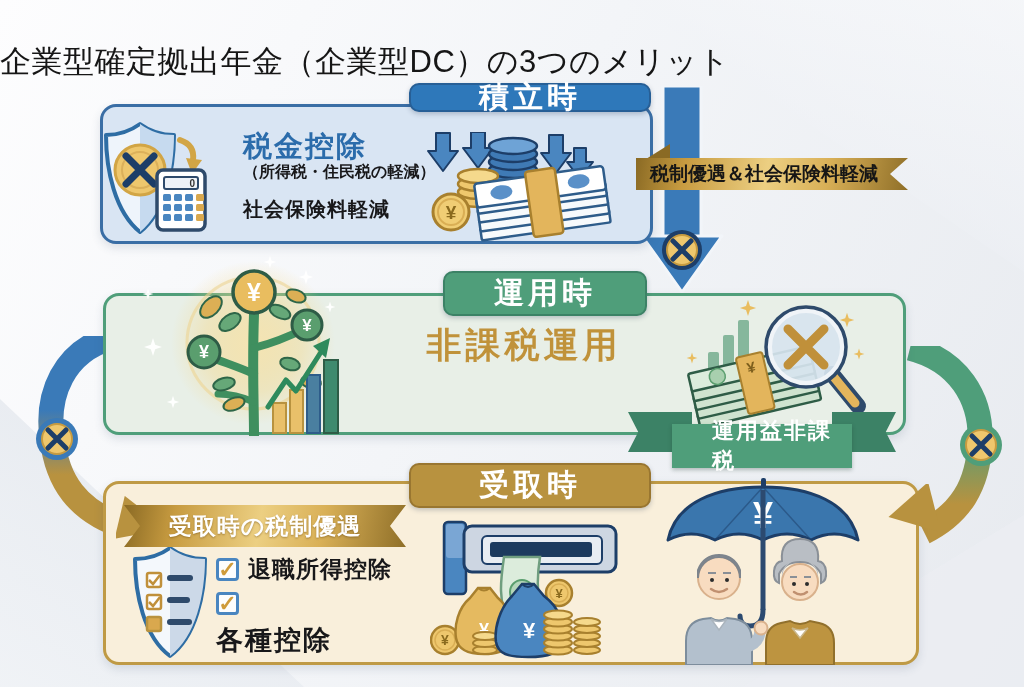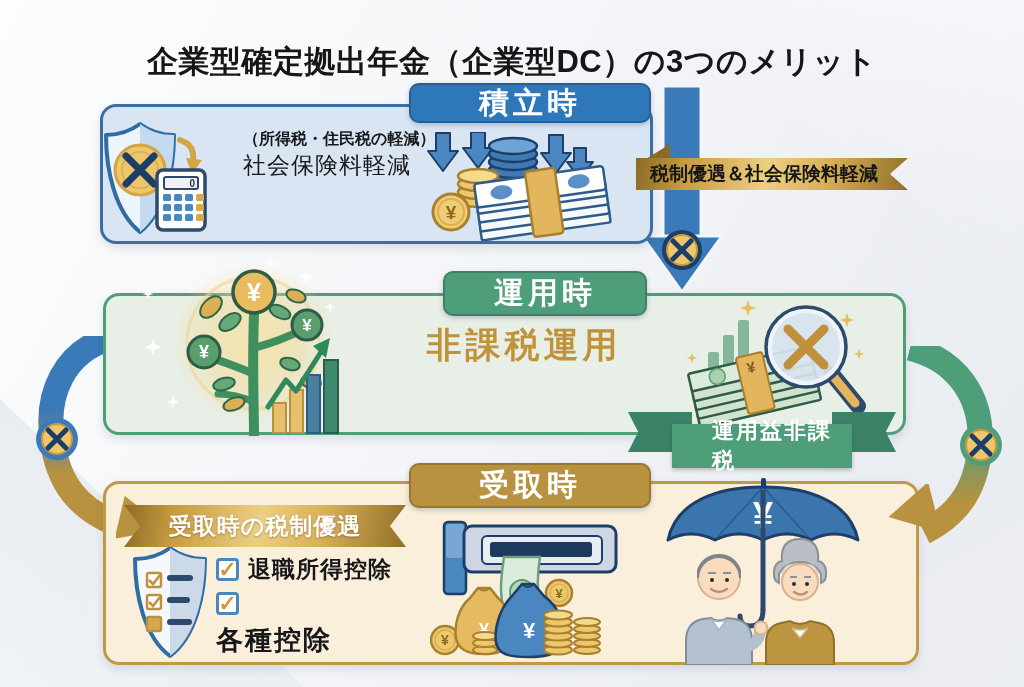--- a/index.html
+++ b/index.html
@@ -8,33 +8,33 @@
     background:linear-gradient(118deg,#fdfdfe 0%,#f3f5f8 45%,#e7eaef 100%);
     font-family:"Liberation Sans",sans-serif;
   }
   .stage *{box-sizing:border-box;}
   svg text{font-family:"Liberation Sans",sans-serif;font-weight:bold;}
   .bg-shape{position:absolute;z-index:0;}
   .bg-tr{right:0;top:0;width:430px;height:340px;background:linear-gradient(200deg,#f9fafc,#e2e6ed);clip-path:polygon(100% 0,8% 0,100% 80%);opacity:.65;}
   .bg-bl{left:0;bottom:0;width:380px;height:320px;background:linear-gradient(30deg,#eef1f5,#dde2e9);clip-path:polygon(0 100%,0 10%,80% 100%);opacity:.8;}
   .bg-br{right:0;bottom:0;width:320px;height:210px;background:#ecsizeff4;background:#eceff4;clip-path:polygon(100% 100%,100% 18%,12% 100%);opacity:.6;}
   .title{
-    position:absolute;left:0;right:0;top:20px;z-index:5;text-align:center;
-    font-size:31px;font-weight:700;color:#161616;letter-spacing:.5px;
+    position:absolute;left:0;right:0;top:20px;z-index:5;text-align:left;
+    font-size:31px;font-weight:400;color:#161616;letter-spacing:.5px;
   }
   .panel{position:absolute;border-radius:16px;border:3px solid;z-index:2;box-shadow:0 4px 10px rgba(50,70,100,.14);}
   .panel-blue{left:100px;top:104px;width:553px;height:140px;background:#d9e5f3;border-color:#3a6ea5;}
   .panel-green{left:103px;top:293px;width:803px;height:142px;background:#e8efe7;border-color:#4f9e7a;}
   .panel-cream{left:103px;top:481px;width:816px;height:184px;background:#f9efdb;border-color:#bf9a45;}
   .badge{
     position:absolute;z-index:5;display:flex;align-items:center;justify-content:center;
     color:#fff;font-weight:800;font-size:30px;letter-spacing:4px;border-radius:10px;
     box-shadow:0 2px 5px rgba(30,50,80,.25);
   }
-  .badge-blue{left:409px;top:83px;width:242px;height:40px;background:#2e78ba;border:2px solid #275f96;}
+  .badge-blue{left:409px;top:83px;width:242px;height:29px;background:#2e78ba;border:2px solid #275f96;}
   .badge-green{left:443px;top:271px;width:204px;height:45px;background:#4f9e7a;border:2px solid #3c8266;}
   .badge-gold{left:409px;top:463px;width:242px;height:45px;background:#b8923f;border:2px solid #997630;}
   .gold-grad{background:linear-gradient(100deg,#8a6a24 0%,#c79b40 18%,#eccf82 48%,#d9b057 70%,#8f6f28 100%);}
   .banner-tax{
     position:absolute;left:636px;top:158px;width:272px;height:32px;z-index:4;
     clip-path:polygon(0 0,100% 0,calc(100% - 18px) 50%,100% 100%,0 100%);
     display:flex;align-items:center;justify-content:center;padding-right:16px;
     font-size:19px;font-weight:800;color:#161616;
   }
   .banner-fold{position:absolute;left:646px;top:144px;width:0;height:0;z-index:3;
@@ -50,21 +50,21 @@
   .ribbon-green .flap-l{left:0;clip-path:polygon(0 0,100% 0,100% 100%,0 100%,16% 50%);}
   .ribbon-green .flap-r{right:0;clip-path:polygon(0 0,100% 0,84% 50%,100% 100%,0 100%);}
   .ribbon-green .band{
     position:absolute;left:44px;right:44px;top:12px;height:44px;background:#4f9e7a;
     display:flex;align-items:center;justify-content:center;
     font-size:22px;font-weight:800;color:#fff;letter-spacing:2px;box-shadow:0 2px 4px rgba(30,60,45,.3);padding-left:40px;
   }
   .text1{position:absolute;left:243px;top:130px;z-index:3;line-height:1.15;}
   .text1 .main{font-size:29px;font-weight:800;color:#2b6cab;letter-spacing:2px;}
   .text1 .note{font-size:16px;font-weight:700;color:#18181a;}
-  .text1 .sub{font-size:23px;font-weight:400;color:#18181a;margin-top:4px;letter-spacing:1px;}
+  .text1 .sub{font-size:20px;font-weight:700;color:#18181a;margin-top:16px;letter-spacing:1px;}
   .text2{position:absolute;left:378px;top:322px;width:292px;text-align:center;z-index:3;}
   .text2 .main{font-size:35px;font-weight:800;color:#c0923a;letter-spacing:4px;}
   .text2 .sub{font-size:26px;font-weight:800;color:#18181a;margin-top:9px;letter-spacing:1px;}
   .checklist{position:absolute;left:216px;top:554px;z-index:3;}
   .chk-row{display:flex;align-items:center;gap:9px;margin-bottom:7px;}
   .chk-box{width:23px;height:23px;border:3px solid #4a86c0;border-radius:4px;background:#fdfdfd;
     display:flex;align-items:center;justify-content:center;font-size:22px;font-weight:900;color:#cf9b3a;line-height:1;}
   .chk-label{font-size:23px;font-weight:800;color:#18181a;letter-spacing:1px;}
   .chk-other{font-size:27px;font-weight:800;color:#18181a;margin-top:2px;letter-spacing:2px;}
   .ill{position:absolute;z-index:3;}
@@ -166,20 +166,21 @@
       </g>
       <g fill="#d9a84e">
         <rect x="96" y="76" width="8" height="7" rx="1.5"></rect>
           <rect x="96" y="86" width="8" height="7" rx="1.5"></rect>
           <rect x="96" y="96" width="8" height="7" rx="1.5"></rect>
       </g>
     </g>
   </svg>
 
   <div class="text1">
+    <div class="main">税金控除</div>
     <div class="note">（所得税・住民税の軽減）</div>
     <div class="sub">社会保険料軽減</div>
   </div>
 
   <svg class="ill" style="left:424px;top:132px;" width="220" height="114" viewBox="0 0 220 114">
     <g fill="#4a86c0" stroke="#1d3e68" stroke-width="2" stroke-linejoin="round">
       <polygon points="12,1 26,1 26,19 34,19 19,39 4,19 12,19"></polygon>
       <polygon points="47,0 61,0 61,16 69,16 54,36 39,16 47,16"></polygon>
       <polygon points="125,3 139,3 139,21 147,21 132,41 117,21 125,21"></polygon>
       <polygon points="150,16 162,16 162,30 169,30 156,47 143,30 150,30"></polygon>

